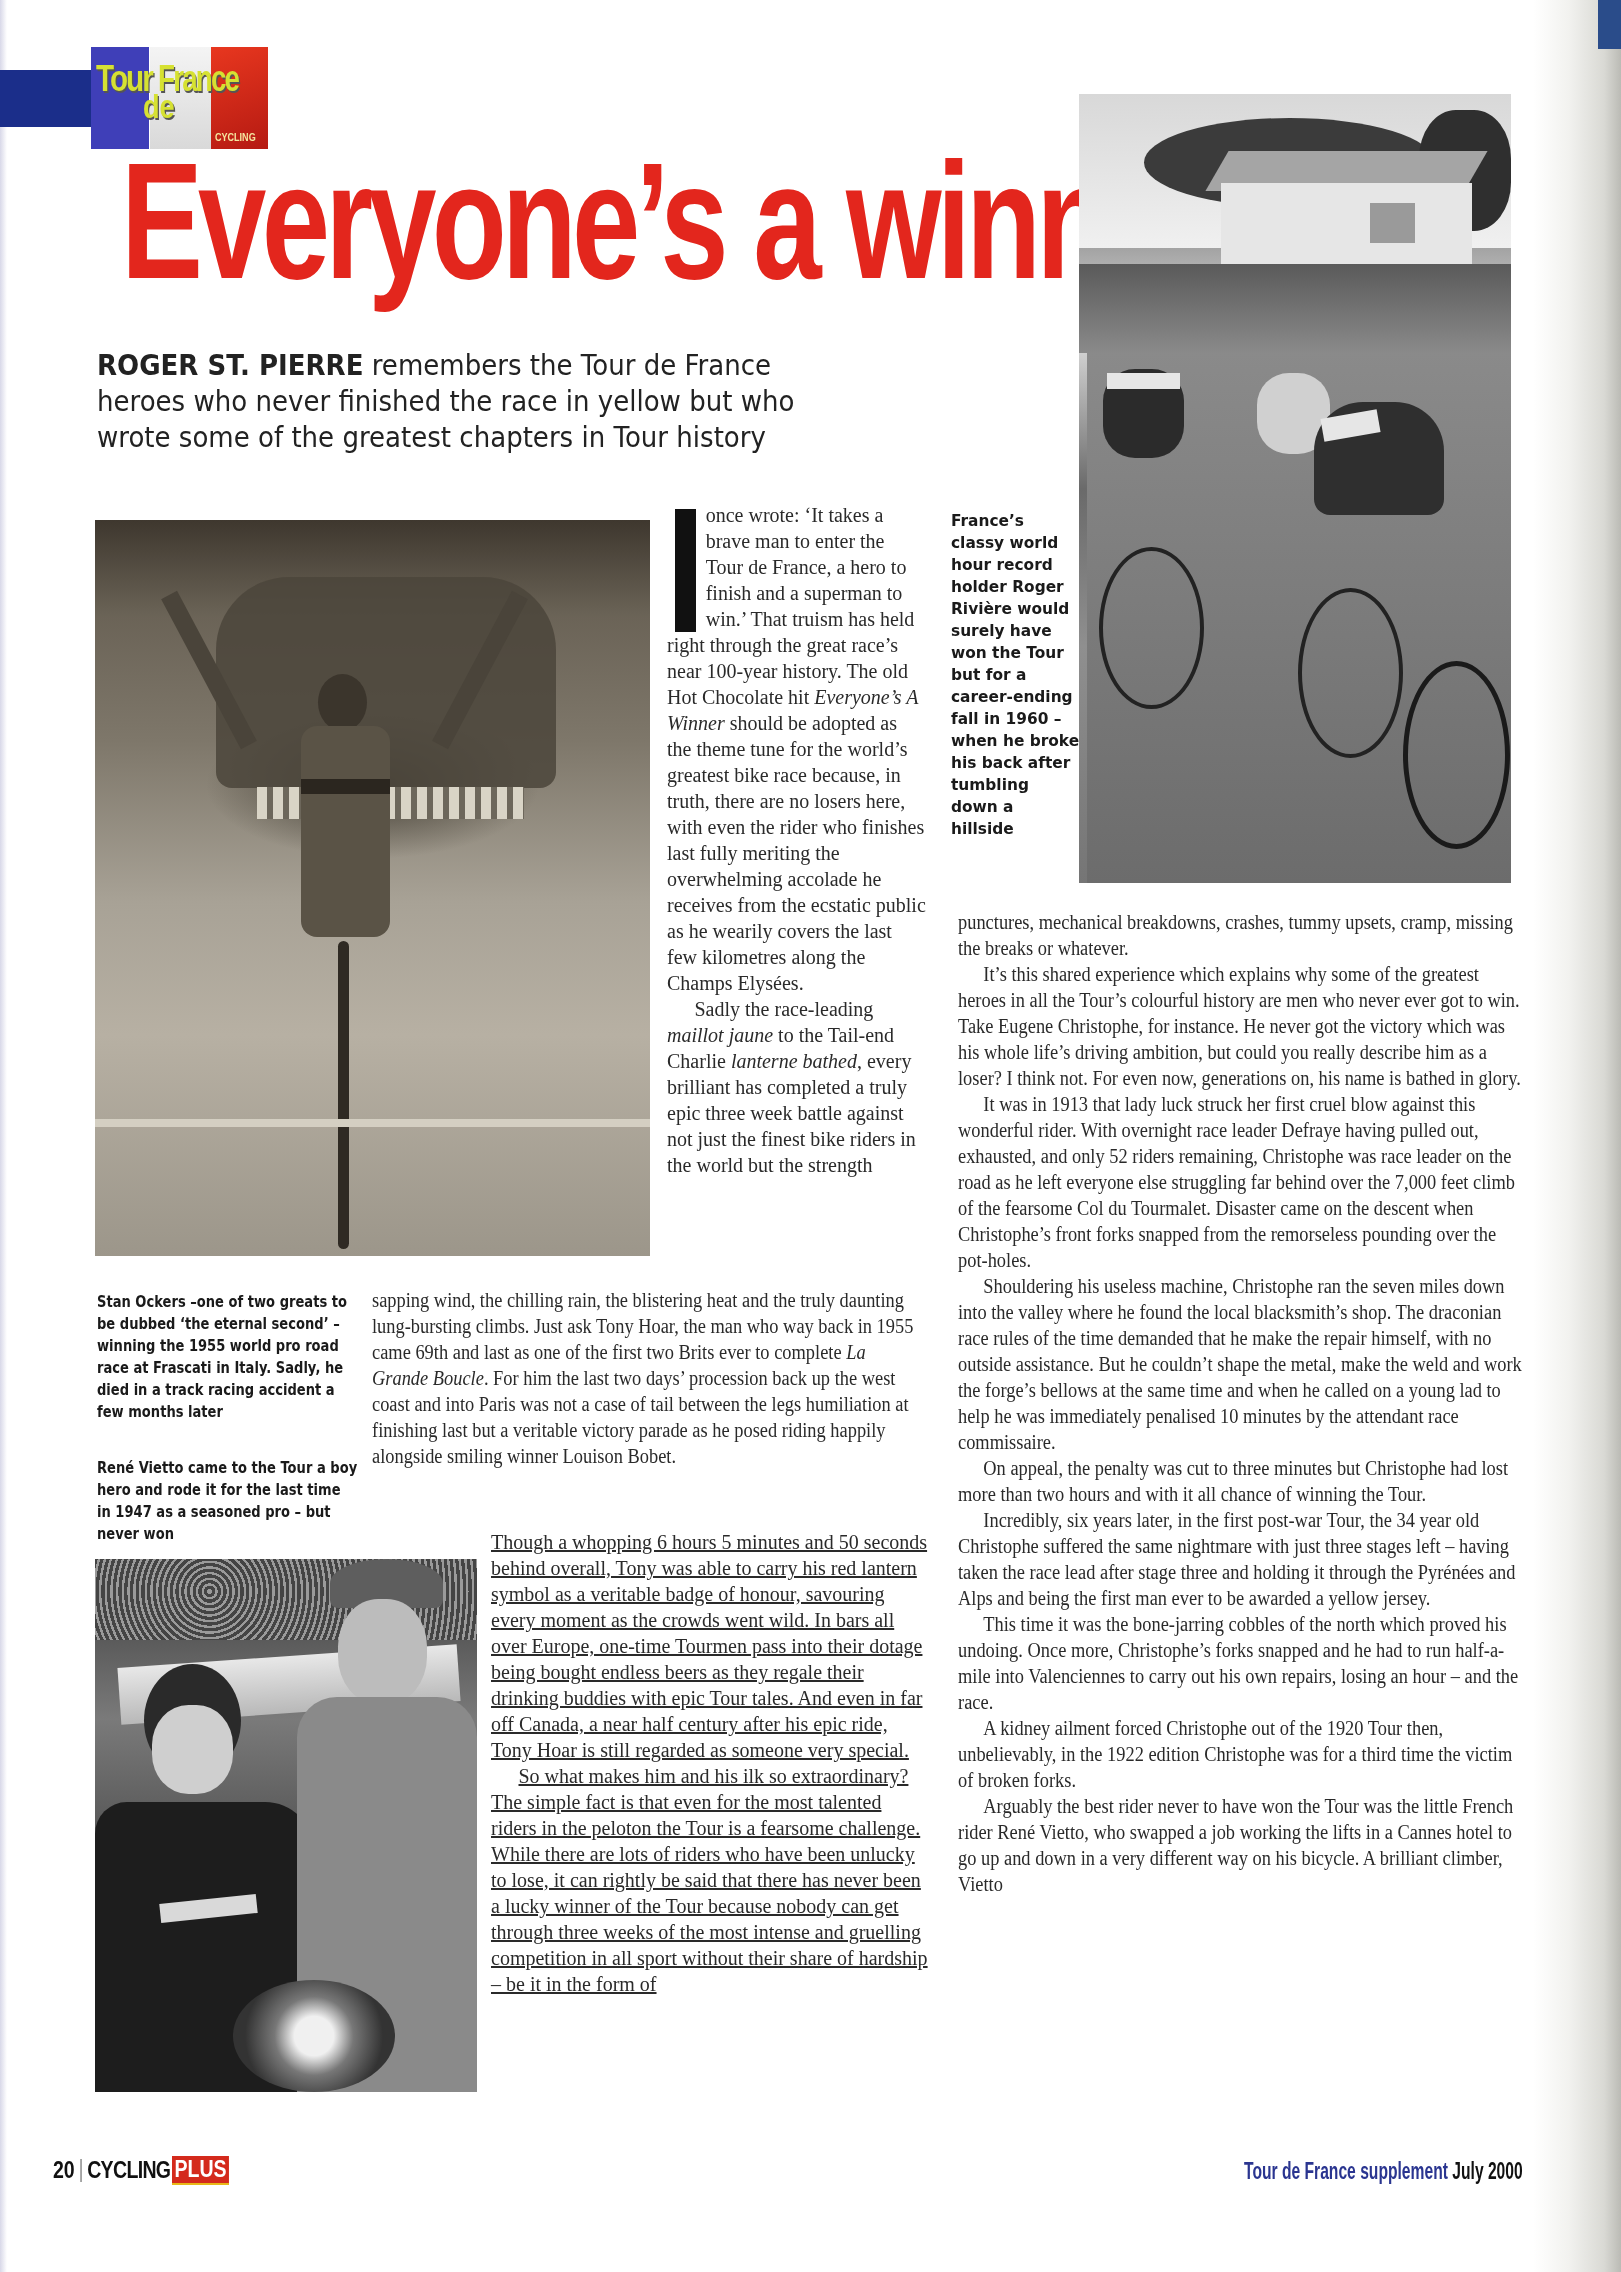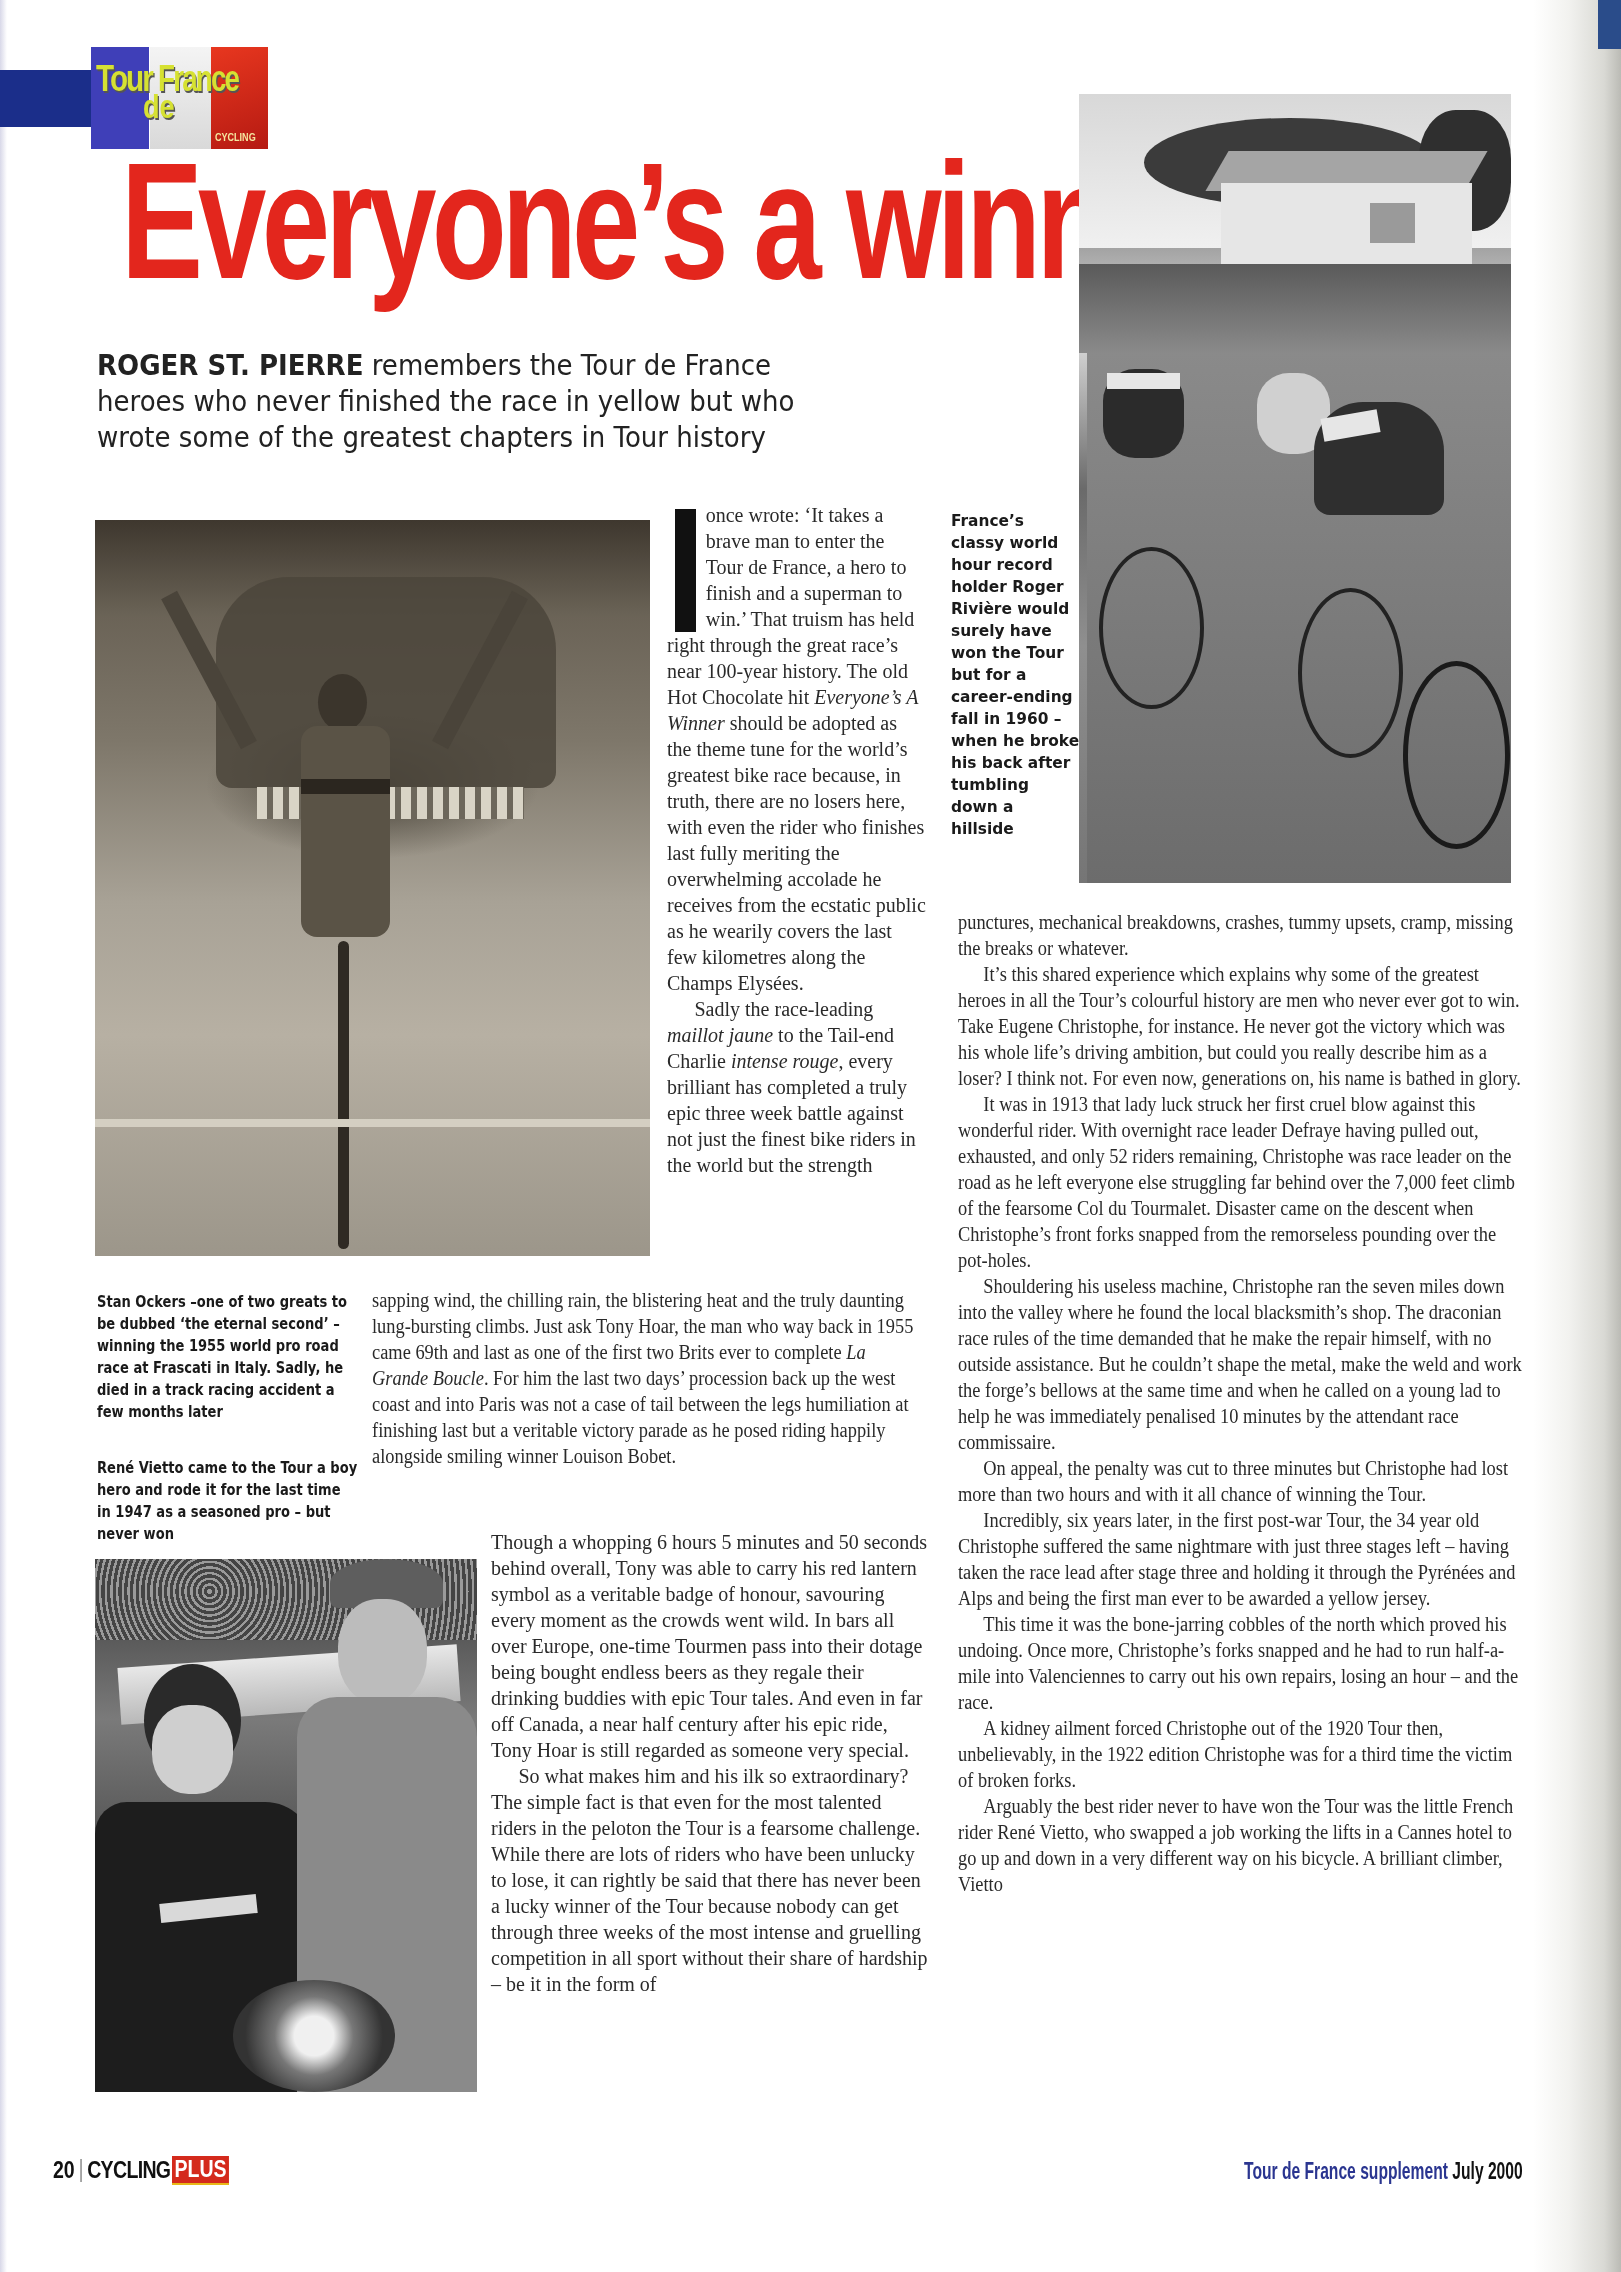--- a/index.html
+++ b/index.html
@@ -52,21 +52,21 @@
   .cap-vietto { left: 97px; top: 1457px; width: 308px; transform: scaleX(0.85); transform-origin:left top; }
 
   
   .bodytext { font-family:"Liberation Serif", serif; font-size: 20px; line-height: 26px; color: #2a2a2a; }
   .bodytext p { margin: 0; text-indent: 27.5px; }
   .bodytext p.noindent { text-indent: 0; }
   .bodytext i { font-style: italic; }
   .col-a { left: 667px; top: 502px; width: 259px; }
   .col-a .dropcap { float: left; width: 21px; height: 123px; background:#111; margin: 6.5px 9.7px 0 8px; }
   .col-b { left: 372px; top: 1287px; width: 551px; transform: scaleX(0.92); transform-origin:left top; width: 599px; }
-  .col-c { left: 491px; top: 1529px; width: 437px; }
+  .col-c { left: 491px; top: 1529px; width: 437px; text-decoration: underline; }
   .col-d { left: 958px; top: 909px; width: 567px; transform: scaleX(0.92); transform-origin:left top; width: 615px; }
 
   
   .folio { left: 53px; top: 2156px; font-family:"Liberation Sans", sans-serif; font-weight: bold; font-size: 23px; color: #111; transform: scaleX(0.85); transform-origin:left top; display:flex; align-items:center; }
   .folio .sep { display:inline-block; width:1.6px; height:23px; background:#999; margin: 0 6.5px; }
   .folio .brand { letter-spacing: -0.8px; }
   .folio .plus { background: #d42a1c; color: #fff; padding: 0 3.2px; border-bottom: 2.4px solid #e8b818; margin-left: 1.6px; }
   .footer-right { left: 1244px; top: 2158px; font-family:"Liberation Sans", sans-serif; font-weight: bold; font-size: 23px; transform: scaleX(0.68); transform-origin:left top; white-space: nowrap; }
   .footer-right .pub { color: #2a3590; }
   .footer-right .date { color: #111; }
@@ -141,21 +141,21 @@
   <div class="ph-shape" style="left:20px;top:453px;width:97px;height:154px;border-radius:50%;border:4.9px solid #222;"></div>
   <div class="ph-shape" style="left:219px;top:494px;width:97px;height:162px;border-radius:50%;border:4.9px solid #222;"></div>
   <div class="ph-shape" style="left:324px;top:567px;width:97px;height:178px;border-radius:50%;border:5.7px solid #1a1a1a;"></div>
 </div>
 <div class="abs caption cap-riviere">France’s classy world hour record holder Roger Rivière would surely have won the Tour but for a career-ending fall in 1960 – when he broke his back after tumbling down a hillside</div>
 
 <div class="abs bodytext col-a">
   <div class="dropcap" aria-label="I"></div>
   <div>
       <p class="noindent"><span>once wrote: ‘It takes a brave man to enter the Tour de France, a hero to finish and a superman to win.’ That truism has held right through the great race’s near 100-year history. The old Hot Chocolate hit </span><i>Everyone’s A Winner</i><span> should be adopted as the theme tune for the world’s greatest bike race because, in truth, there are no losers here, with even the rider who finishes last fully meriting the overwhelming accolade he receives from the ecstatic public as he wearily covers the last few kilometres along the Champs Elysées.</span></p>
-      <p><span>Sadly the race-leading </span><i>maillot jaune</i><span> to the Tail-end Charlie </span><i>intense rouge</i><span>, every brilliant has completed a truly epic three week battle against not just the finest bike riders in the world but the strength</span></p>
+      <p><span>Sadly the race-leading </span><i>maillot jaune</i><span> to the Tail-end Charlie </span><i>lanterne bathed</i><span>, every brilliant has completed a truly epic three week battle against not just the finest bike riders in the world but the strength</span></p>
     </div>
 </div>
 <div class="abs bodytext col-b">
   <div>
       <p class="noindent"><span>sapping wind, the chilling rain, the blistering heat and the truly daunting lung-bursting climbs. Just ask Tony Hoar, the man who way back in 1955 came 69th and last as one of the first two Brits ever to complete </span><i>La Grande Boucle</i><span>. For him the last two days’ procession back up the west coast and into Paris was not a case of tail between the legs humiliation at finishing last but a veritable victory parade as he posed riding happily alongside smiling winner Louison Bobet.</span></p>
     </div>
 </div>
 <div class="abs bodytext col-c">
   <div>
       <p class="noindent"><span>Though a whopping 6 hours 5 minutes and 50 seconds behind overall, Tony was able to carry his red lantern symbol as a veritable badge of honour, savouring every moment as the crowds went wild. In bars all over Europe, one-time Tourmen pass into their dotage being bought endless beers as they regale their drinking buddies with epic Tour tales. And even in far off Canada, a near half century after his epic ride, Tony Hoar is still regarded as someone very special.</span></p>

